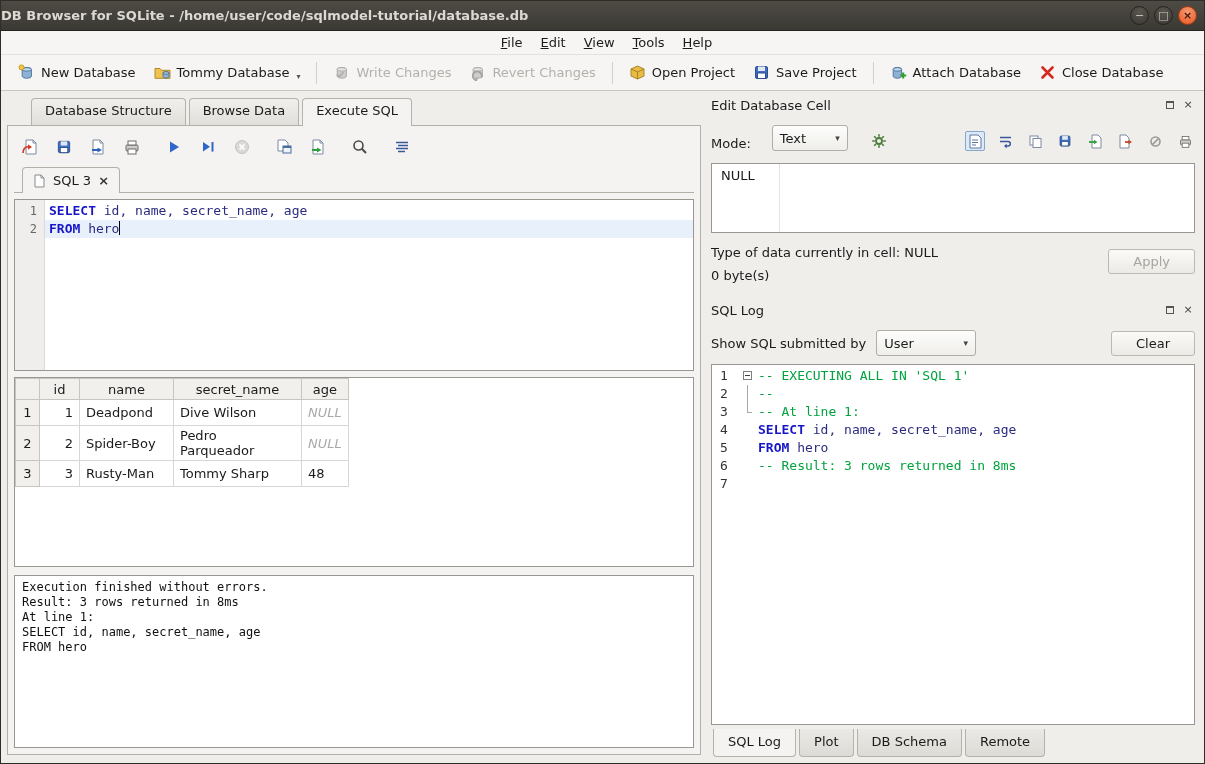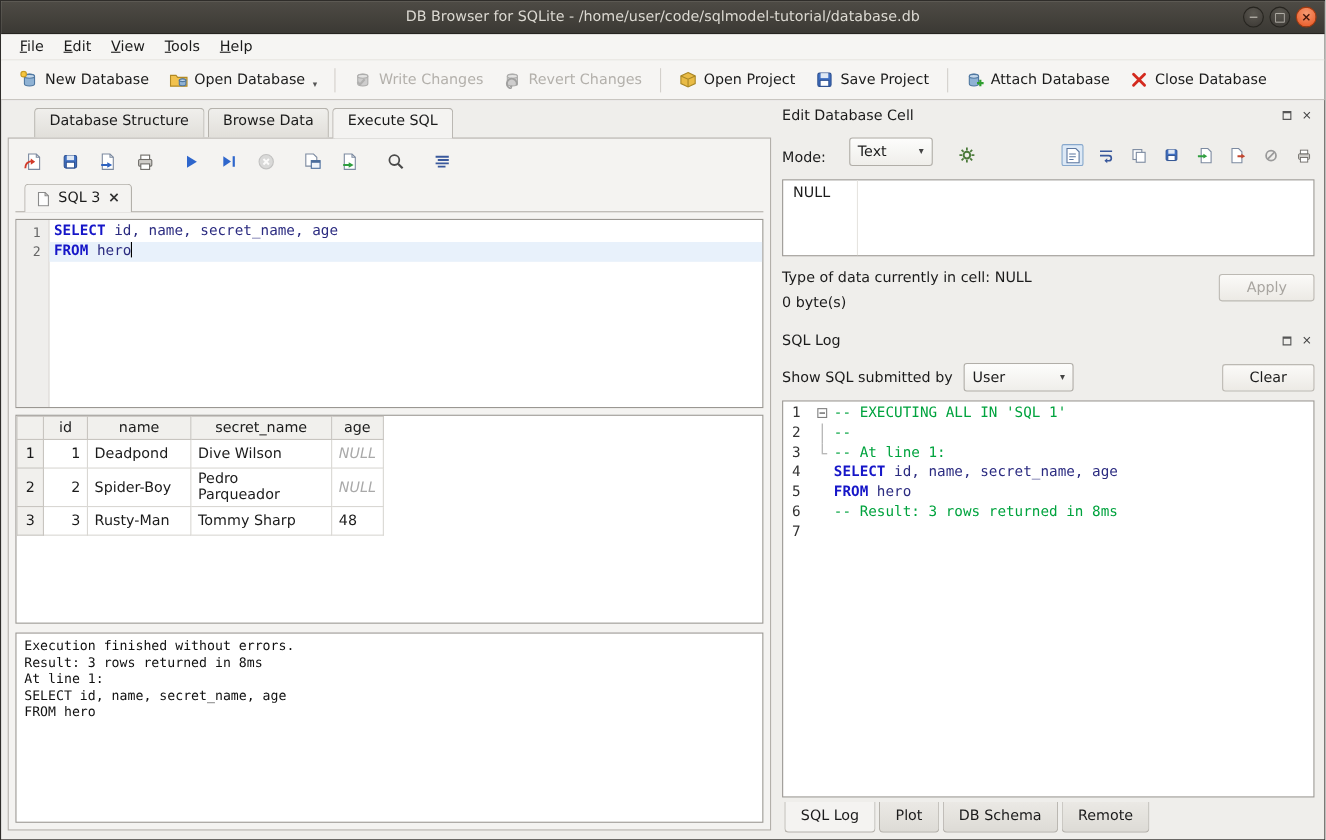--- a/index.html
+++ b/index.html
@@ -8,32 +8,32 @@
   }
   *{margin:0;padding:0;box-sizing:border-box;}
   html,body{width:1205px;height:764px;}
   body{font-family:"DejaVu Sans","Liberation Sans",sans-serif;font-size:13px;color:#1b1b1b;
        background:#efeeeb;overflow:hidden;}
   .app{width:1205px;height:764px;display:flex;flex-direction:column;border:1px solid #2f2d2a;}
 
   
   .titlebar{height:30px;background:linear-gradient(#4e4b45,#3b3934);position:relative;
             display:flex;align-items:center;border-bottom:1px solid #262420;flex:0 0 30px;}
-  .titlebar .title{position:absolute;left:0;right:0;text-align:center;color:#dcd9d2;
-            font-weight:normal;font-size:13px;}
+  .titlebar .title{position:absolute;left:0;right:0;color:#dcd9d2;
+            font-weight:bold;font-size:13px;}
   .win-controls{position:absolute;right:7px;top:5px;display:flex;gap:5px;z-index:2;}
   .wbtn{width:19px;height:19px;border-radius:50%;border:1px solid #26241f;color:#cac6be;
         background:radial-gradient(circle at 50% 30%,#5a5750,#3a3733);
         font-size:11px;line-height:17px;text-align:center;cursor:default;}
   .wbtn.close{background:radial-gradient(circle at 50% 30%,#f59a72,#e95420);
         border-color:#a03a10;color:#41150a;font-weight:bold;}
 
   
   .menubar{height:24px;background:#f6f5f3;display:flex;align-items:center;padding-left:8px;
-           border-bottom:1px solid #e3e1dd;flex:0 0 24px;}
+           border-bottom:1px solid #e3e1dd;flex:0 0 24px;justify-content:center;}
   .menu-item{display:inline-block;padding:3px 9px;}
   .menu-item::first-letter{text-decoration:underline;}
 
   
   .toolbar{height:36px;background:#f6f5f3;border-bottom:1px solid #c9c6c1;display:flex;
            align-items:center;padding:0 8px;flex:0 0 36px;}
   .tbtn{display:flex;align-items:center;gap:6px;padding:5px 9px;border-radius:3px;white-space:nowrap;text-align:center;}
   .tbtn.disabled{color:#b3b0ab;}
   .tbtn.disabled svg{filter:grayscale(1) opacity(.55);}
   .tsep{width:1px;height:22px;background:#d3d0cb;margin:0 7px;flex:0 0 1px;}
@@ -175,21 +175,21 @@
           <circle cx="3.5" cy="3.4" r="2.5" fill="#f7c63f" stroke="#c79a22"></circle>
         </svg>
       <span>New Database</span>
     </div>
     <div class="tbtn">
       <svg width="17" height="17" viewBox="0 0 17 17">
           <path d="M1 4.5h5l1.5 1.8H16v8H1z" fill="#f2c24e" stroke="#b28a24"></path>
           <path d="M9 9c0-.8 1.3-1.4 3-1.4s3 .6 3 1.4v3.6c0 .8-1.3 1.4-3 1.4s-3-.6-3-1.4z" fill="#8fb2d4" stroke="#4f77a0"></path>
           <ellipse cx="12" cy="9" rx="3" ry="1.2" fill="#c3d7ea" stroke="#4f77a0"></ellipse>
         </svg>
-      <span>Open Database</span>
+      <span>Tommy Database</span>
       <span class="dd-caret">▾</span>
     </div>
     <div class="tsep"></div>
     <div class="tbtn disabled">
       <svg width="17" height="17" viewBox="0 0 17 17">
           <path d="M4.2 5.4c0-1.1 2-2 4.6-2s4.6.9 4.6 2v6.8c0 1.1-2 2-4.6 2s-4.6-.9-4.6-2z" fill="#8fb2d4" stroke="#4f77a0"></path>
           <ellipse cx="8.8" cy="5.4" rx="4.6" ry="1.8" fill="#c3d7ea" stroke="#4f77a0"></ellipse>
           <path d="M4 10.5l2.3 2.3 4.2-4.8" fill="none" stroke="#3f8f3f" stroke-width="2"></path>
         </svg>
       <span>Write Changes</span>

